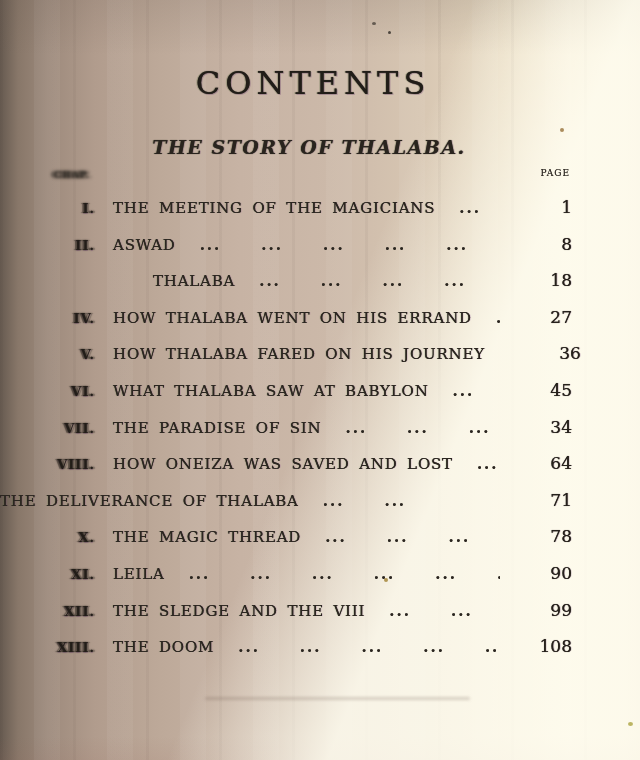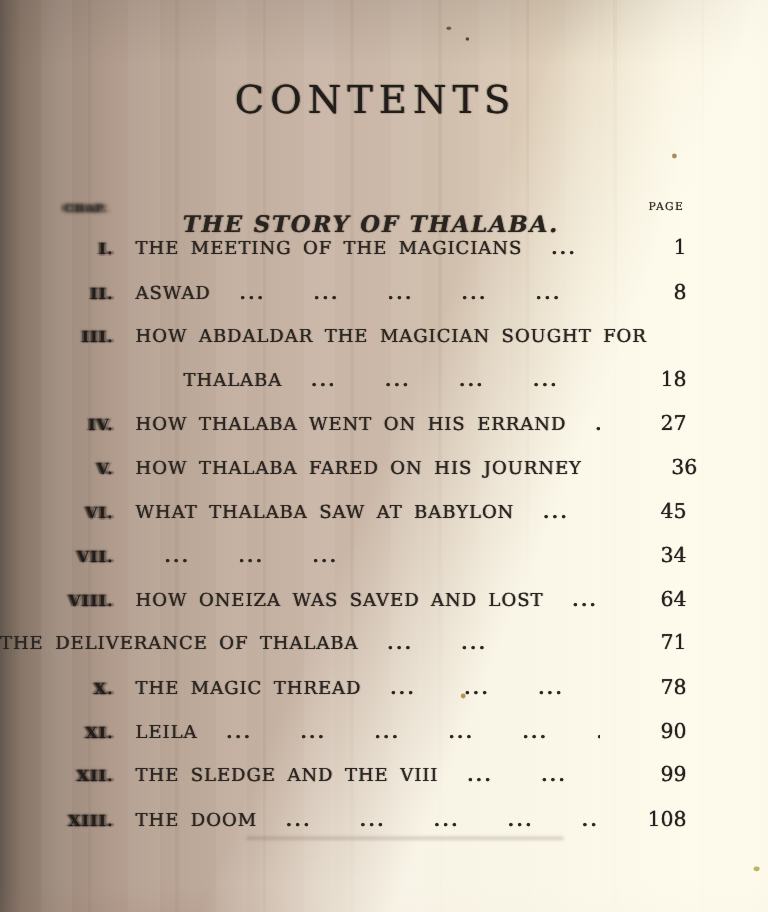--- a/index.html
+++ b/index.html
@@ -24,21 +24,20 @@
     position:absolute;top:64px;left:0;right:14px;text-align:center;
     font-size:32px;line-height:38px;letter-spacing:5px;font-weight:400;
     color:#211d18;
     text-shadow:0 0 1px rgba(33,29,24,0.9), 1.2px 0.5px 0 rgba(100,40,120,0.22), -1.2px -0.5px 0 rgba(70,110,40,0.20);
   }
   .sub{
     position:absolute;top:136px;left:0;right:22px;text-align:center;
     font-style:italic;font-weight:700;font-size:19px;letter-spacing:1.5px;
     color:#29241e;
     text-shadow:0 0 1px rgba(41,36,30,0.85), 1px 0 0 rgba(100,40,120,0.18), -1px 0 0 rgba(70,110,40,0.18);
-    margin-top:40px;
   }
   .colhead{position:absolute;top:168px;left:0;right:0;height:16px;font-size:9px;letter-spacing:1px;color:#35302a;}
   .chap-h{
     position:absolute;left:54px;top:2px;font-weight:700;
     filter:blur(1.1px);
     text-shadow:-3px 0 2px rgba(40,35,30,0.85), 3px 0 2px rgba(40,35,30,0.55), 0 0 3px rgba(40,35,30,0.7);
   }
   .page-h{position:absolute;right:70px;top:0;text-shadow:0 0 0.6px rgba(53,48,42,0.9);}
   .rows{position:absolute;top:189px;left:0;right:0;}
   .row{display:flex;align-items:baseline;height:36.6px;line-height:36.6px;padding-right:68px;font-size:15px;}
@@ -98,26 +97,20 @@
     <span class="leader">
           <span>...</span>
           <span>...</span>
           <span>...</span>
           <span>...</span>
           <span>...</span>
         </span>
     <span class="pg">8</span>
   </div>
 
-  <div class="row">
-    <span class="num">III.</span>
-    <span class="tcell">HOW ABDALDAR THE MAGICIAN SOUGHT FOR</span>
-    <span class="leader"></span>
-    <span class="pg"></span>
-  </div>
 
   <div class="row indent">
     <span class="num"></span>
     <span class="tcell">THALABA</span>
     <span class="leader">
           <span>...</span>
           <span>...</span>
           <span>...</span>
           <span>...</span>
         </span>
@@ -144,20 +137,21 @@
     <span class="num">VI.</span>
     <span class="tcell">WHAT THALABA SAW AT BABYLON</span>
     <span class="leader">
           <span>...</span>
         </span>
     <span class="pg">45</span>
   </div>
 
   <div class="row">
     <span class="num">VII.</span>
+    <span class="tcell">THE PARADISE OF SIN</span>
     <span class="leader">
           <span>...</span>
           <span>...</span>
           <span>...</span>
         </span>
     <span class="pg">34</span>
   </div>
 
   <div class="row">
     <span class="num">VIII.</span>

